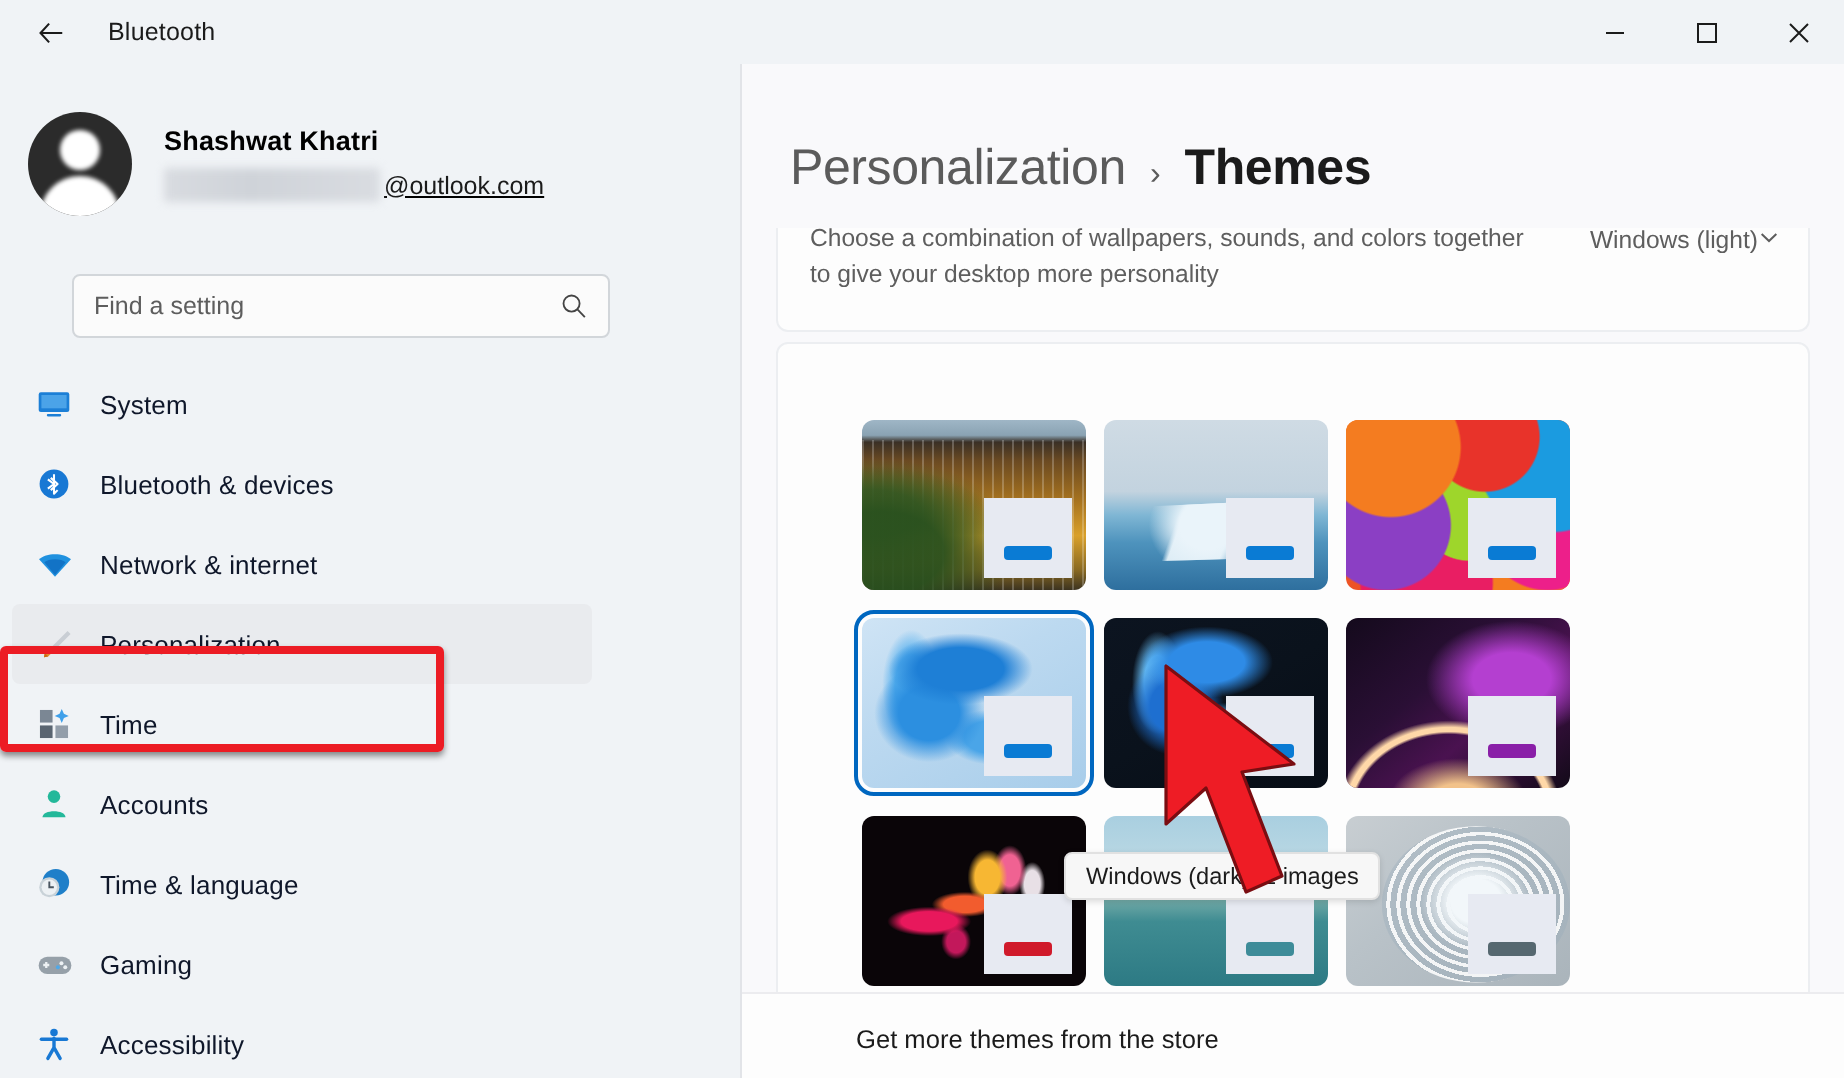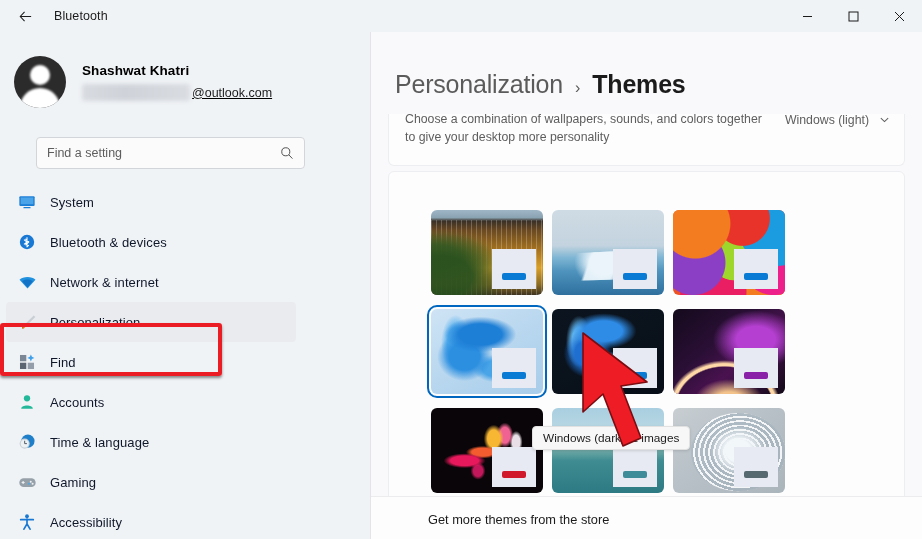--- a/index.html
+++ b/index.html
@@ -109,21 +109,21 @@
     position: absolute; left: 17px; top: 82px; width: 517px; height: 52px;
     background: #FDFDFD; border: 1px solid #eceef1; border-top: none;
     border-radius: 0 0 6px 6px; overflow: hidden;
   }
   #desc-text {
     position: absolute; left: 16px; top: -4px; width: 360px;
     font-size: 12.3px; color: #5e5e5e; line-height: 18px;
   }
   #desc-right {
     position: absolute; right: 14px; top: -3px; display: flex;
-    align-items: center; gap: 10px;
+    align-items: center; 
   }
   #desc-val { font-size: 12.3px; color: #5e5e5e; }
 
   
   #grid-card {
     position: absolute; left: 17px; top: 139px; width: 517px; height: 357px;
     background: #FDFDFD; border: 1px solid #eceef1; border-radius: 6px;
   }
   #grid {
     position: absolute; left: 42px; top: 38px;
@@ -276,21 +276,21 @@
 
       <div class="nav-item">
         <span class="nav-ico">
           <svg width="18" height="18" viewBox="0 0 20 20">
             <rect x="2.2" y="2.2" width="7" height="7" fill="#7B8794"></rect>
             <rect x="2.2" y="10.8" width="7" height="7" fill="#5A6571"></rect>
             <rect x="10.8" y="10.8" width="7" height="7" fill="#939EAA"></rect>
             <path d="M14.3 1.6 L15.5 4.3 L18.2 5.5 L15.5 6.7 L14.3 9.4 L13.1 6.7 L10.4 5.5 L13.1 4.3 Z" fill="#3FA0EA"></path>
           </svg>
         </span>
-        <span class="nav-label">Find</span>
+        <span class="nav-label">Time</span>
       </div>
 
       <div class="nav-item">
         <span class="nav-ico">
           <svg width="18" height="18" viewBox="0 0 20 20">
             <circle cx="10" cy="5.9" r="3.5" fill="#23B89A"></circle>
             <path d="M3.6 17.4 C3.6 12.9 16.4 12.9 16.4 17.4 Z" fill="#23B89A"></path>
           </svg>
         </span>
         <span class="nav-label">Accounts</span>

